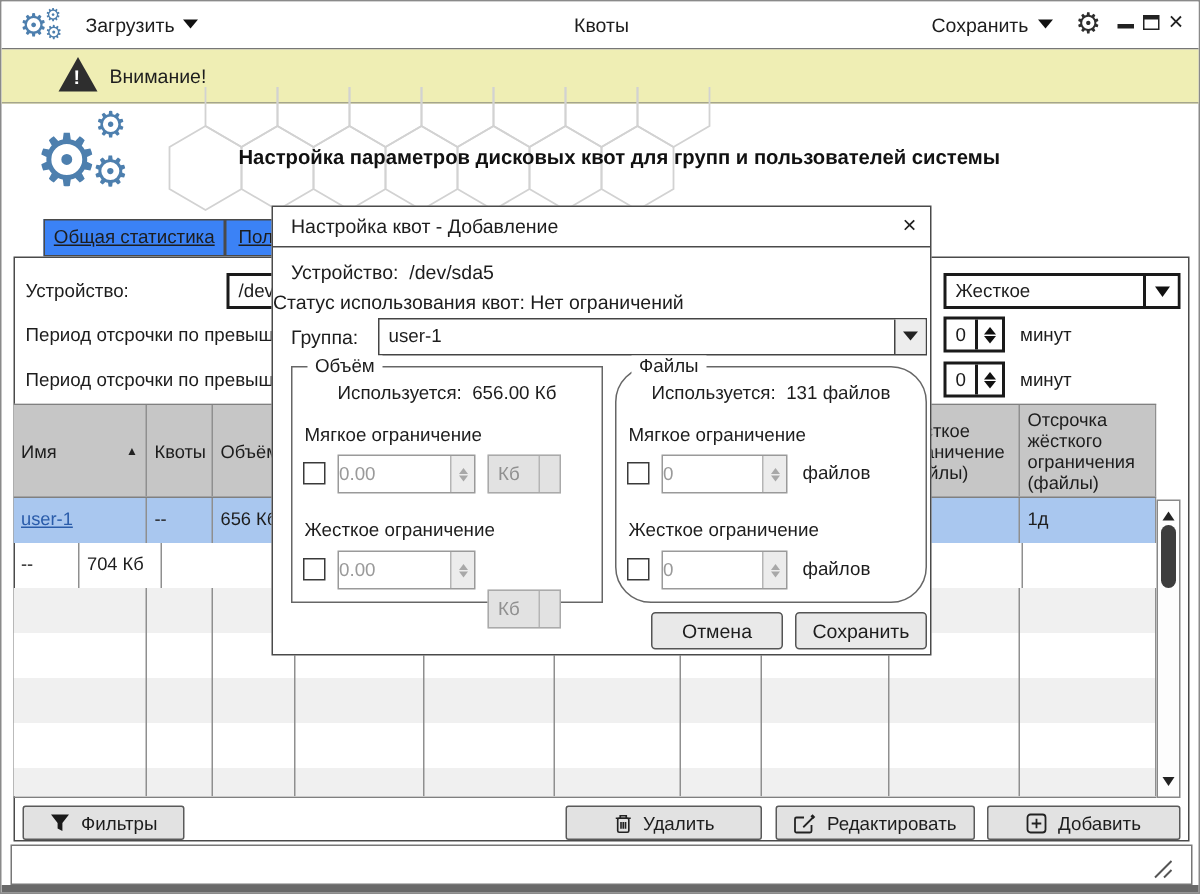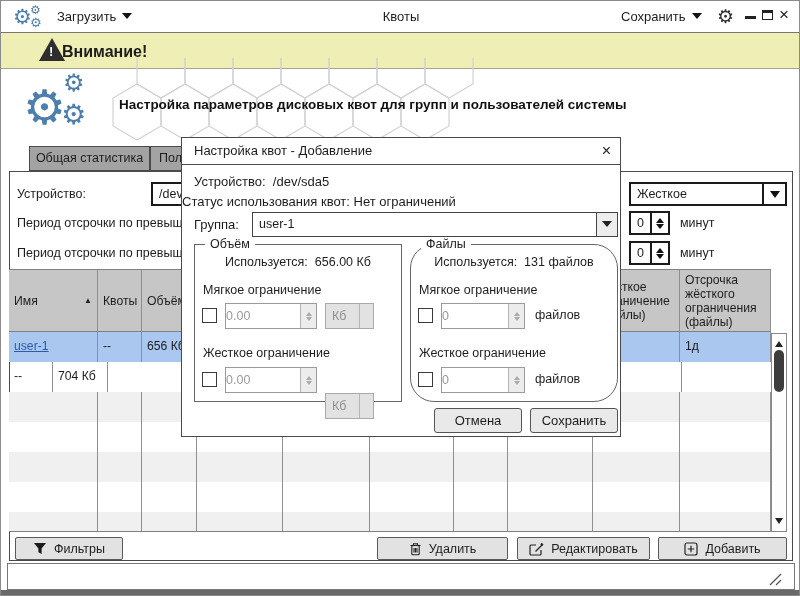--- a/index.html
+++ b/index.html
@@ -12,23 +12,23 @@
   .gear{font-family:"DejaVu Sans",sans-serif;color:#4d7fae;line-height:1;}
   .gear-dark{font-family:"DejaVu Sans",sans-serif;color:#2e2e2e;line-height:1;}
   .caret{width:0;height:0;border:5px solid transparent;border-top:6px solid #111;display:inline-block;margin-left:6px;vertical-align:middle;margin-top:2px;}
   .winbtn{cursor:default;}
   
   #warnbar{left:0;top:32px;width:800px;height:36px;background:#efeeb4;border-bottom:1px solid #a5a58c;box-sizing:border-box;}
   .warn-tri{width:0;height:0;border-left:13px solid transparent;border-right:13px solid transparent;border-bottom:23px solid #2e2e2e;}
   .warn-ex{color:#fff;font-weight:bold;font-size:13px;}
   
   #hexes{pointer-events:none;}
-  .hdr-title{font-size:13.5px;font-weight:bold;color:#111;white-space:nowrap;}
-  
-  .tab{height:25px;background:#a3a3a3;border:1px solid #4a4a4a;box-sizing:border-box;font-size:12.5px;text-align:center;line-height:23px;}
+  .hdr-title{font-size:13.5px;font-weight:bold;color:#111;white-space:nowrap;margin-left:40px;}
+  
+  .tab{height:25px;background:#3b82f6;border:1px solid #4a4a4a;box-sizing:border-box;font-size:12.5px;text-align:center;line-height:23px;text-decoration:underline;}
   
   #panel{left:8px;top:170px;width:784px;height:390px;border:1px solid #4a4a4a;box-sizing:border-box;background:#fff;}
   .flabel{font-size:12.5px;white-space:nowrap;}
   .combo{border:2px solid #1a1a1a;box-sizing:border-box;background:#fff;display:flex;}
   .combo .cval{flex:1;font-size:12.5px;line-height:20px;padding-left:6px;overflow:hidden;white-space:nowrap;}
   .combo .cbtn{width:21px;border-left:2px solid #1a1a1a;display:flex;align-items:center;justify-content:center;background:#fff;}
   .tri-dn{width:0;height:0;border:5px solid transparent;border-top:7px solid #111;margin-top:5px;}
   .spin{border:2px solid #1a1a1a;box-sizing:border-box;background:#fff;display:flex;}
   .spin .sval{flex:1;font-size:12.5px;line-height:20px;text-align:center;}
   .spin .sbtns{width:16px;border-left:2px solid #1a1a1a;display:flex;flex-direction:column;align-items:center;justify-content:center;}
@@ -104,21 +104,21 @@
     <span class="abs winbtn" style="left:744px;top:15px;width:11px;height:3px;background:#222;"></span>
     <span class="abs winbtn" style="left:761px;top:9px;width:11px;height:10px;border:1.5px solid #222;border-top-width:3px;box-sizing:border-box;"></span>
     <span class="abs winbtn" style="left:778px;top:4px;font-size:17px;color:#222;">×</span>
   </div>
 
   <div id="warnbar" class="abs">
     <span class="abs" style="left:38px;top:5px;">
       <span class="warn-tri abs" style="left:0;top:0;"></span>
       <span class="warn-ex abs" style="left:10px;top:6px;">!</span>
     </span>
-    <span class="abs" style="left:61px;top:10px;font-size:16px;font-weight:bold;">Внимание!</span>
+    <span class="abs" style="left:72px;top:10px;font-size:13px;">Внимание!</span>
   </div>
 
   <svg id="hexes" class="abs" style="left:100px;top:57px;" width="380" height="88">
       <polygon points="60,-16 84,-2 84,26 60,40 36,26 36,-2" fill="none" stroke="#d2d2d2" stroke-width="1.2"></polygon>
       <polygon points="108,-16 132,-2 132,26 108,40 84,26 84,-2" fill="none" stroke="#d2d2d2" stroke-width="1.2"></polygon>
       <polygon points="156,-16 180,-2 180,26 156,40 132,26 132,-2" fill="none" stroke="#d2d2d2" stroke-width="1.2"></polygon>
       <polygon points="204,-16 228,-2 228,26 204,40 180,26 180,-2" fill="none" stroke="#d2d2d2" stroke-width="1.2"></polygon>
       <polygon points="252,-16 276,-2 276,26 252,40 228,26 228,-2" fill="none" stroke="#d2d2d2" stroke-width="1.2"></polygon>
       <polygon points="300,-16 324,-2 324,26 300,40 276,26 276,-2" fill="none" stroke="#d2d2d2" stroke-width="1.2"></polygon>
       <polygon points="348,-16 372,-2 372,26 348,40 324,26 324,-2" fill="none" stroke="#d2d2d2" stroke-width="1.2"></polygon>

